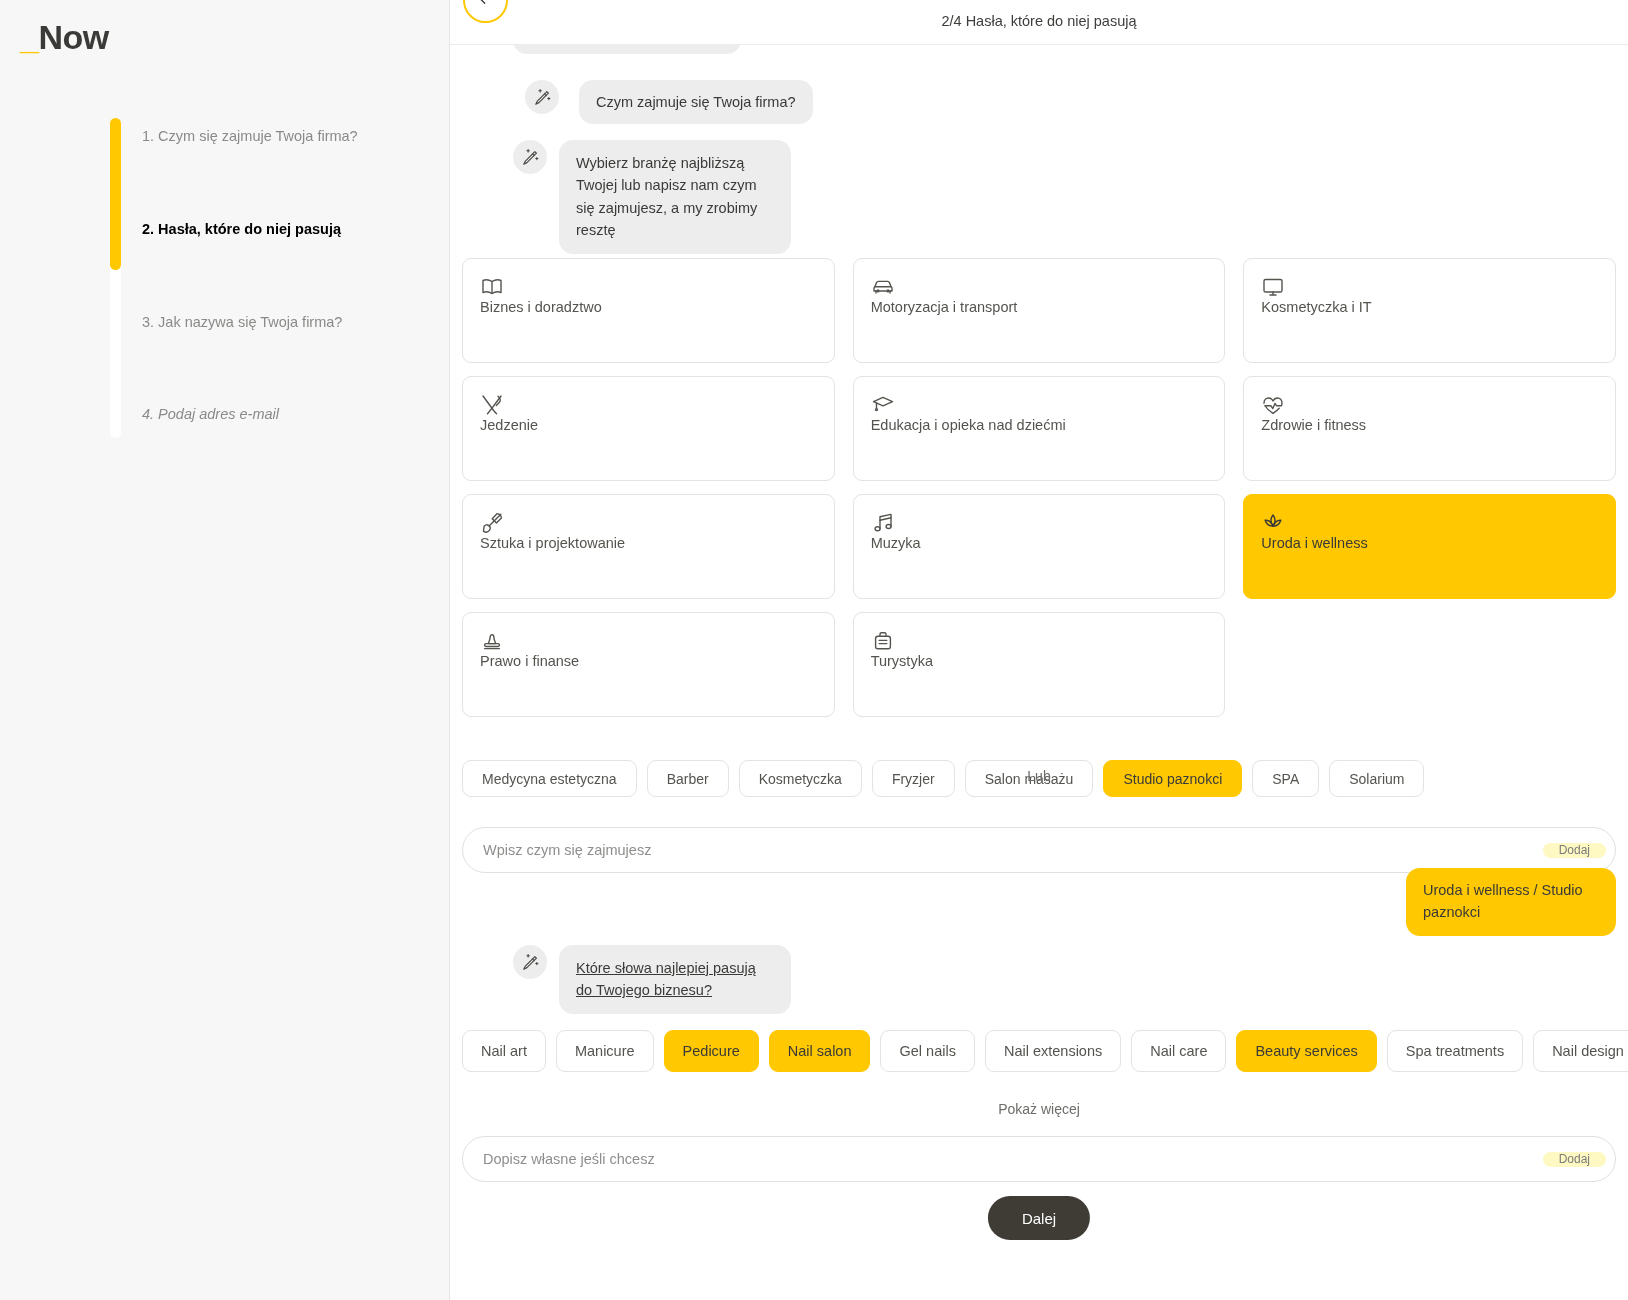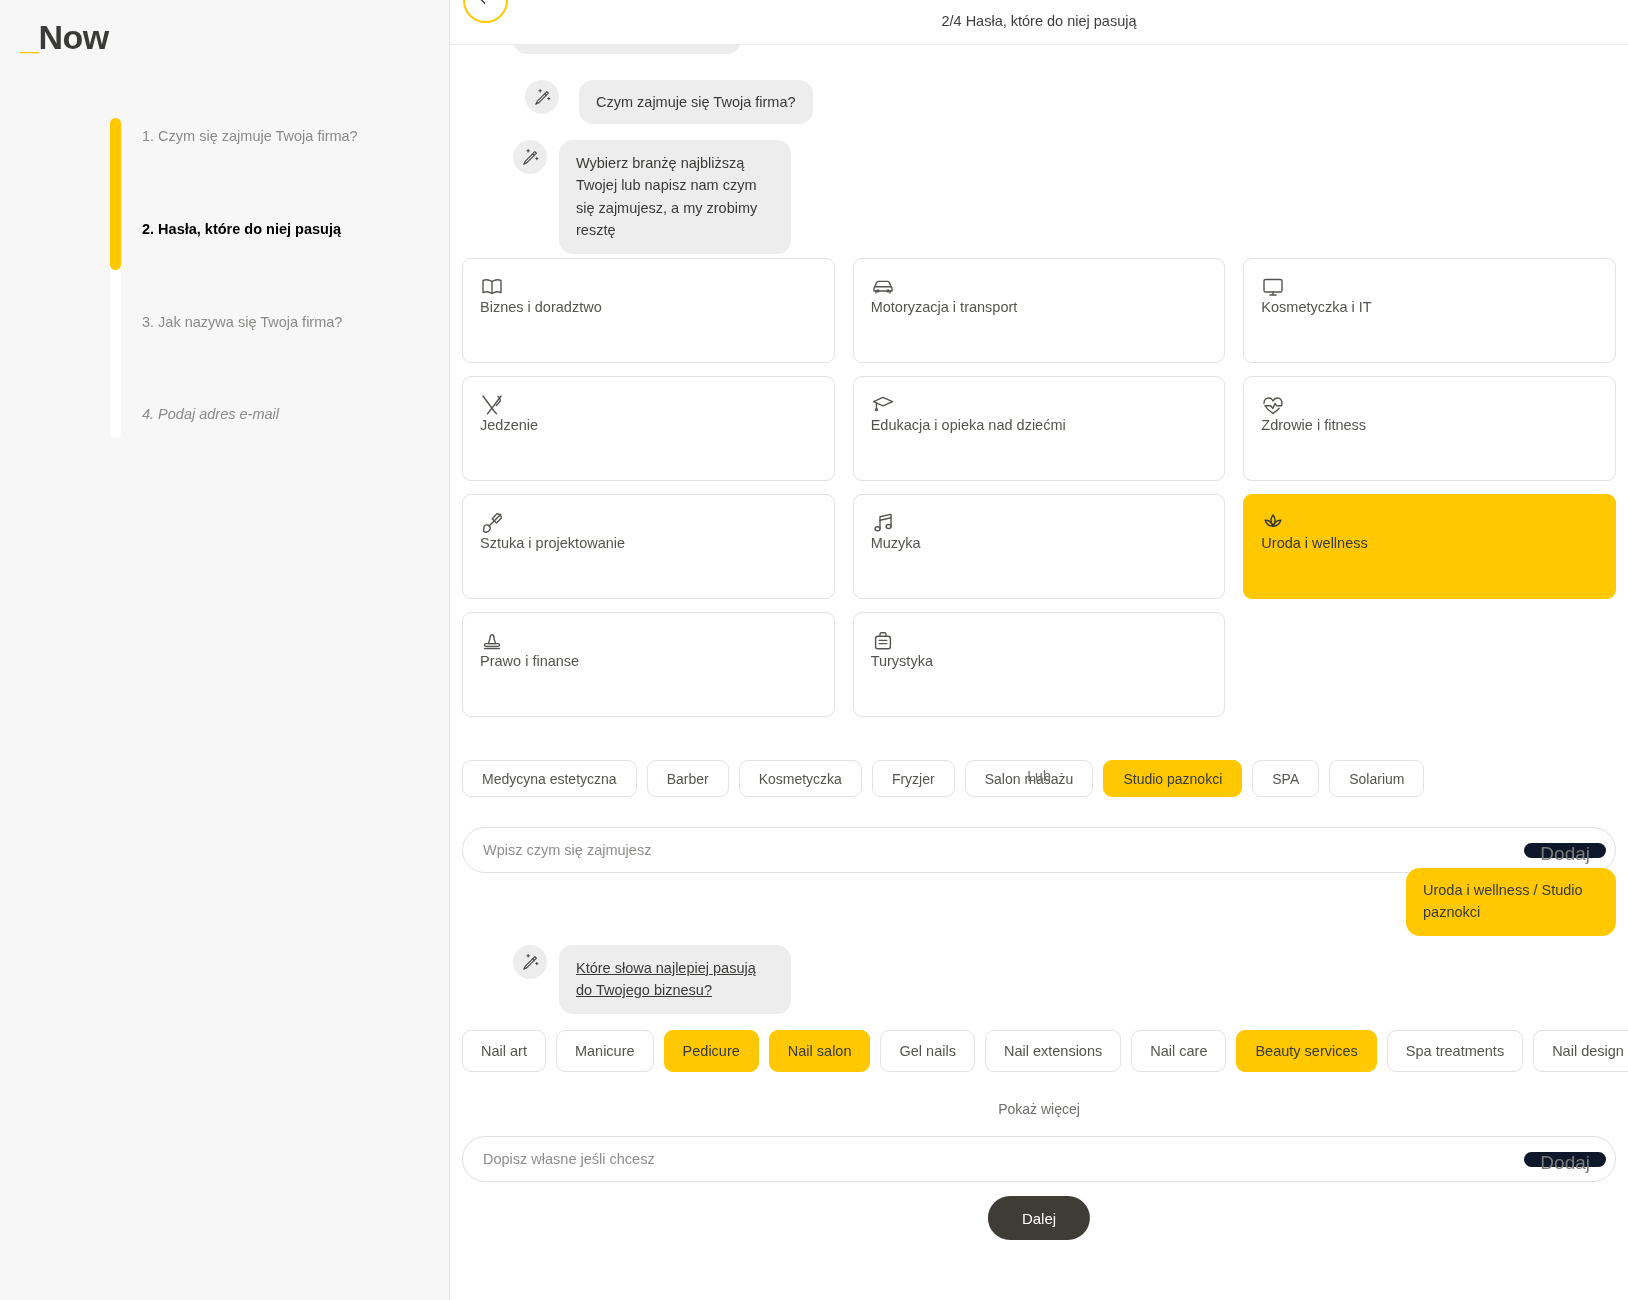--- a/index.html
+++ b/index.html
@@ -149,23 +149,23 @@
     border: 1px solid #e0e0e0; border-radius: 24px;
     background: #ffffff; display: flex; align-items: center;
   }
   .input-wrap input {
     flex: 1; border: none; outline: none; background: transparent;
     font-size: 14.5px; color: #3a3a38; padding: 0 20px;
     font-family: "Liberation Sans", sans-serif;
   }
   .input-wrap input::placeholder { color: #8e8e8c; }
   .add-btn {
-    margin-right: 9px; background: #0f172a; color: #7b7b79;
+    margin-right: 9px; background: #fef9c3; color: #7b7b79;
     border: none; border-radius: 16px; height: 15px; padding: 0 16px;
-    font-size: 19px; cursor: pointer;
+    font-size: 12px; cursor: pointer;
     font-family: "Liberation Sans", sans-serif;
   }
 
   .next-btn {
     position: absolute; left: 50%; transform: translateX(-50%);
     background: #3f3c36; color: #ffffff; border: none;
     border-radius: 22px; height: 44px; padding: 0 34px;
     font-size: 15px; cursor: pointer;
     font-family: "Liberation Sans", sans-serif;
   }

